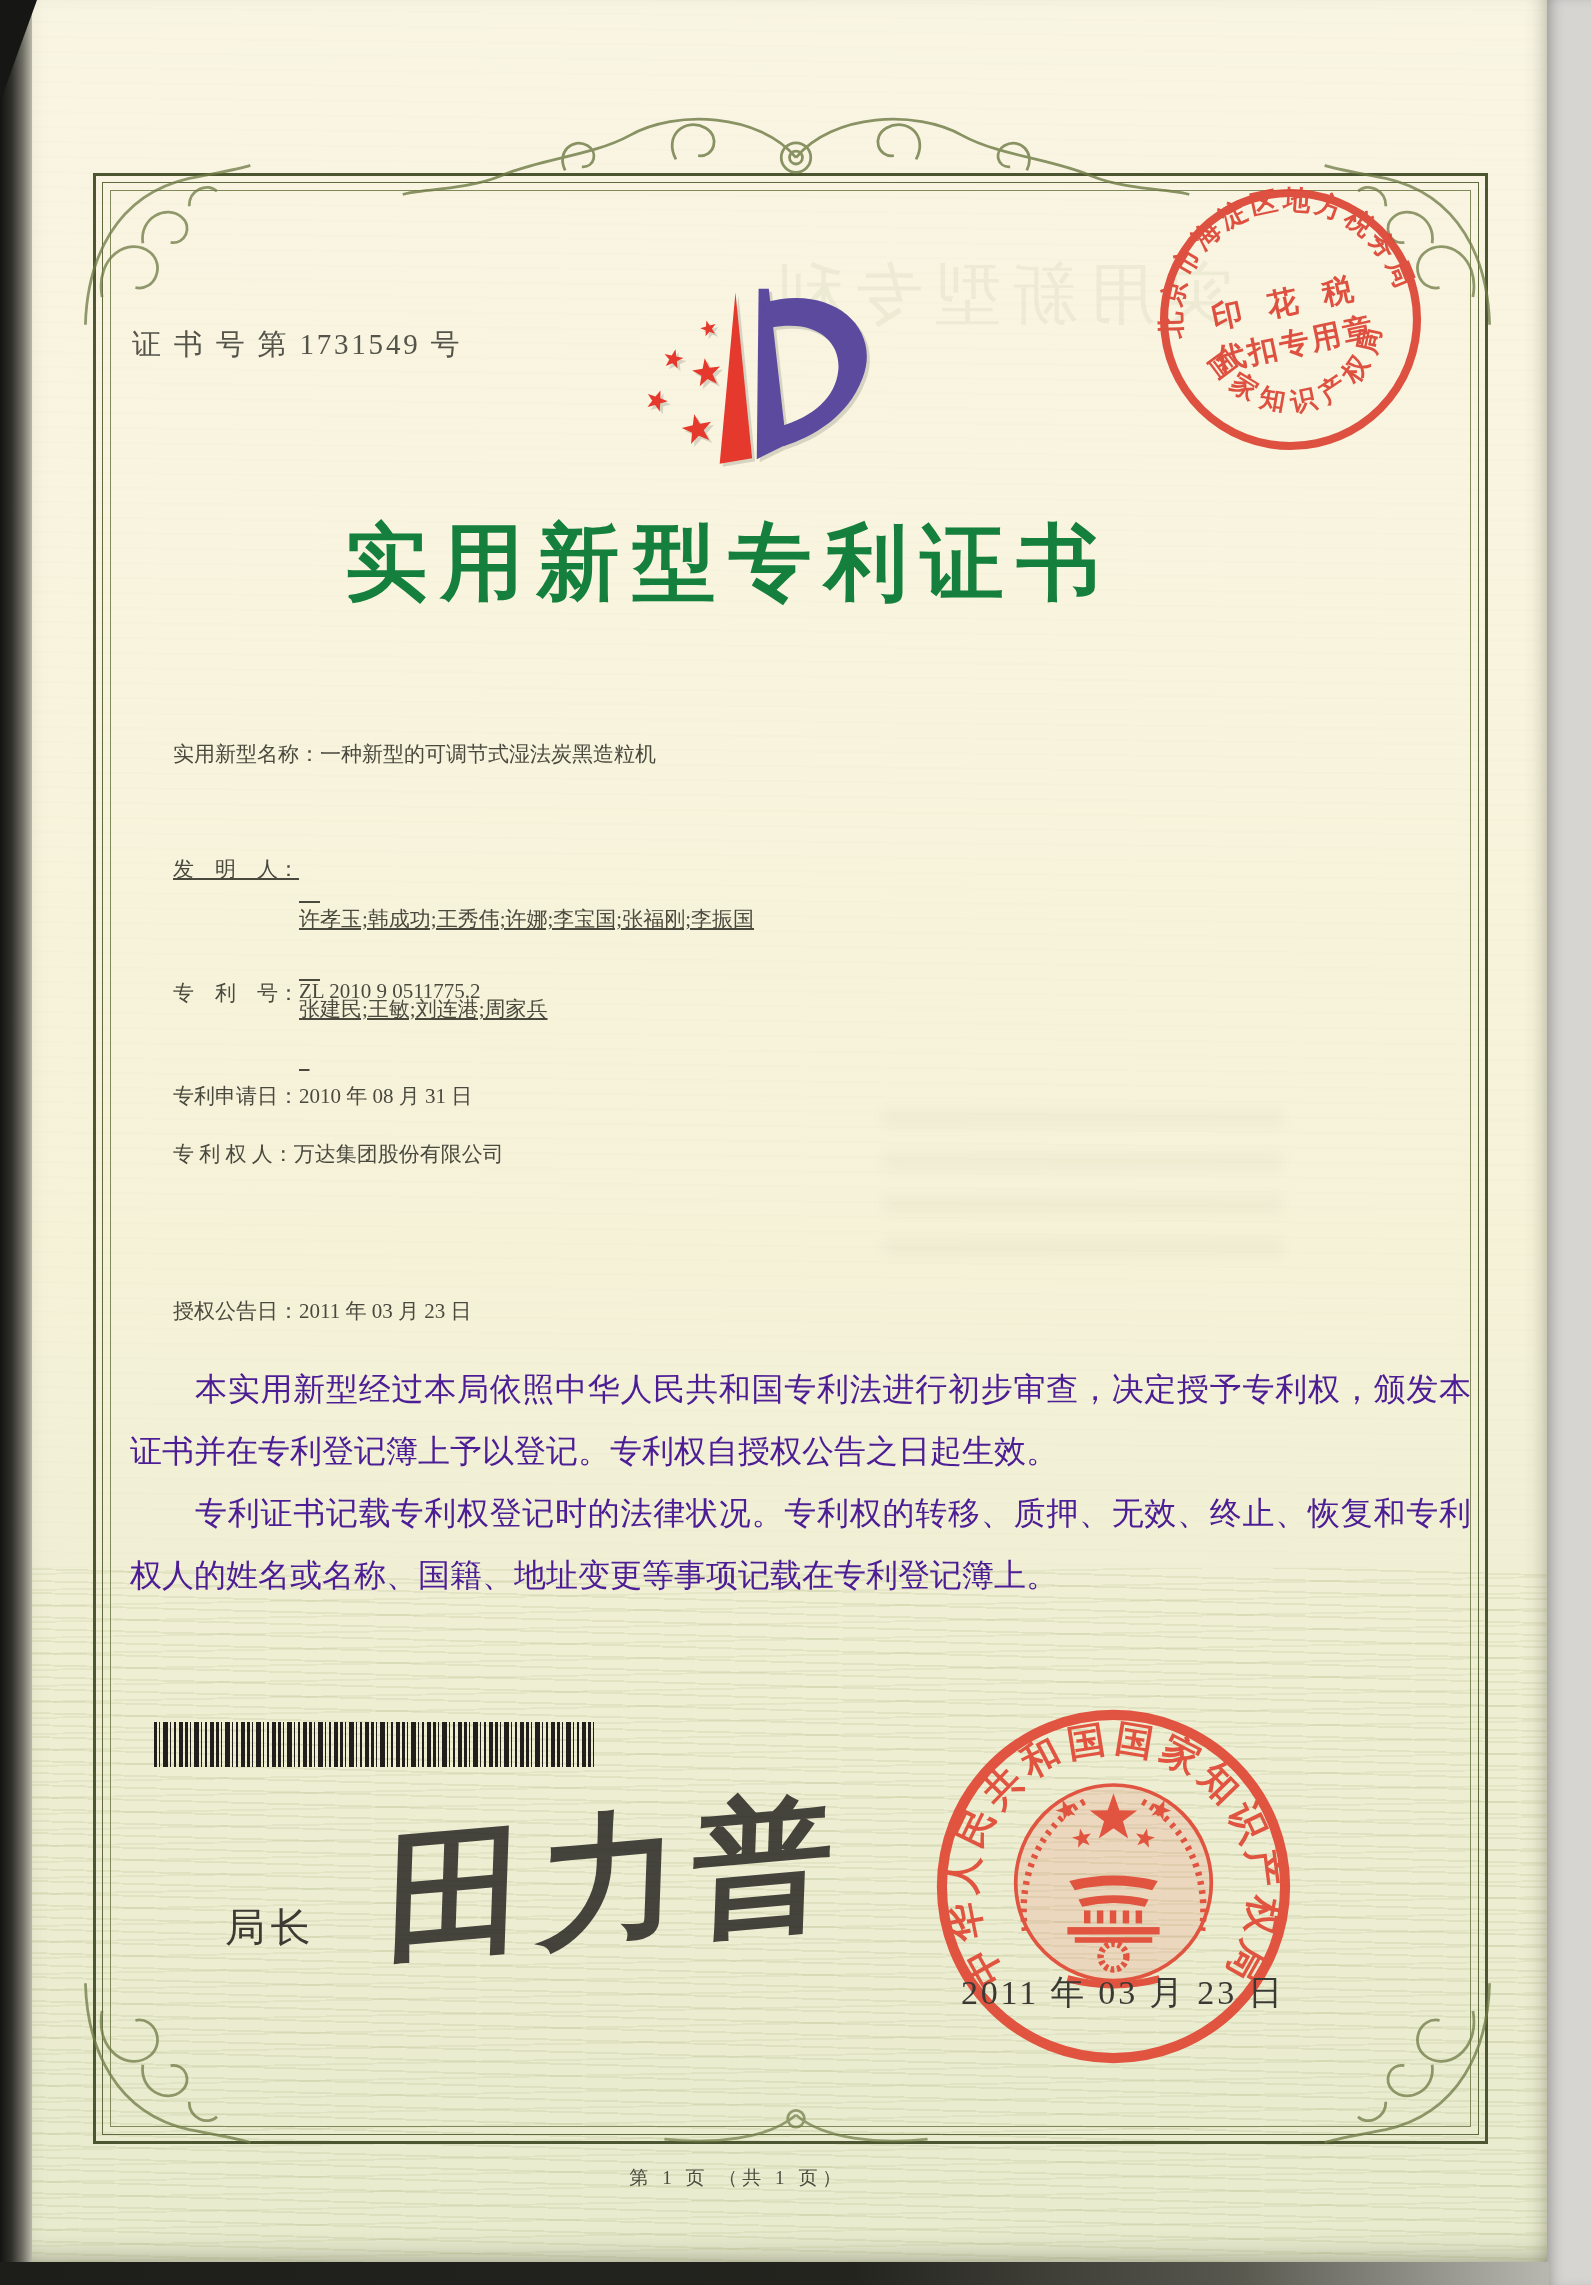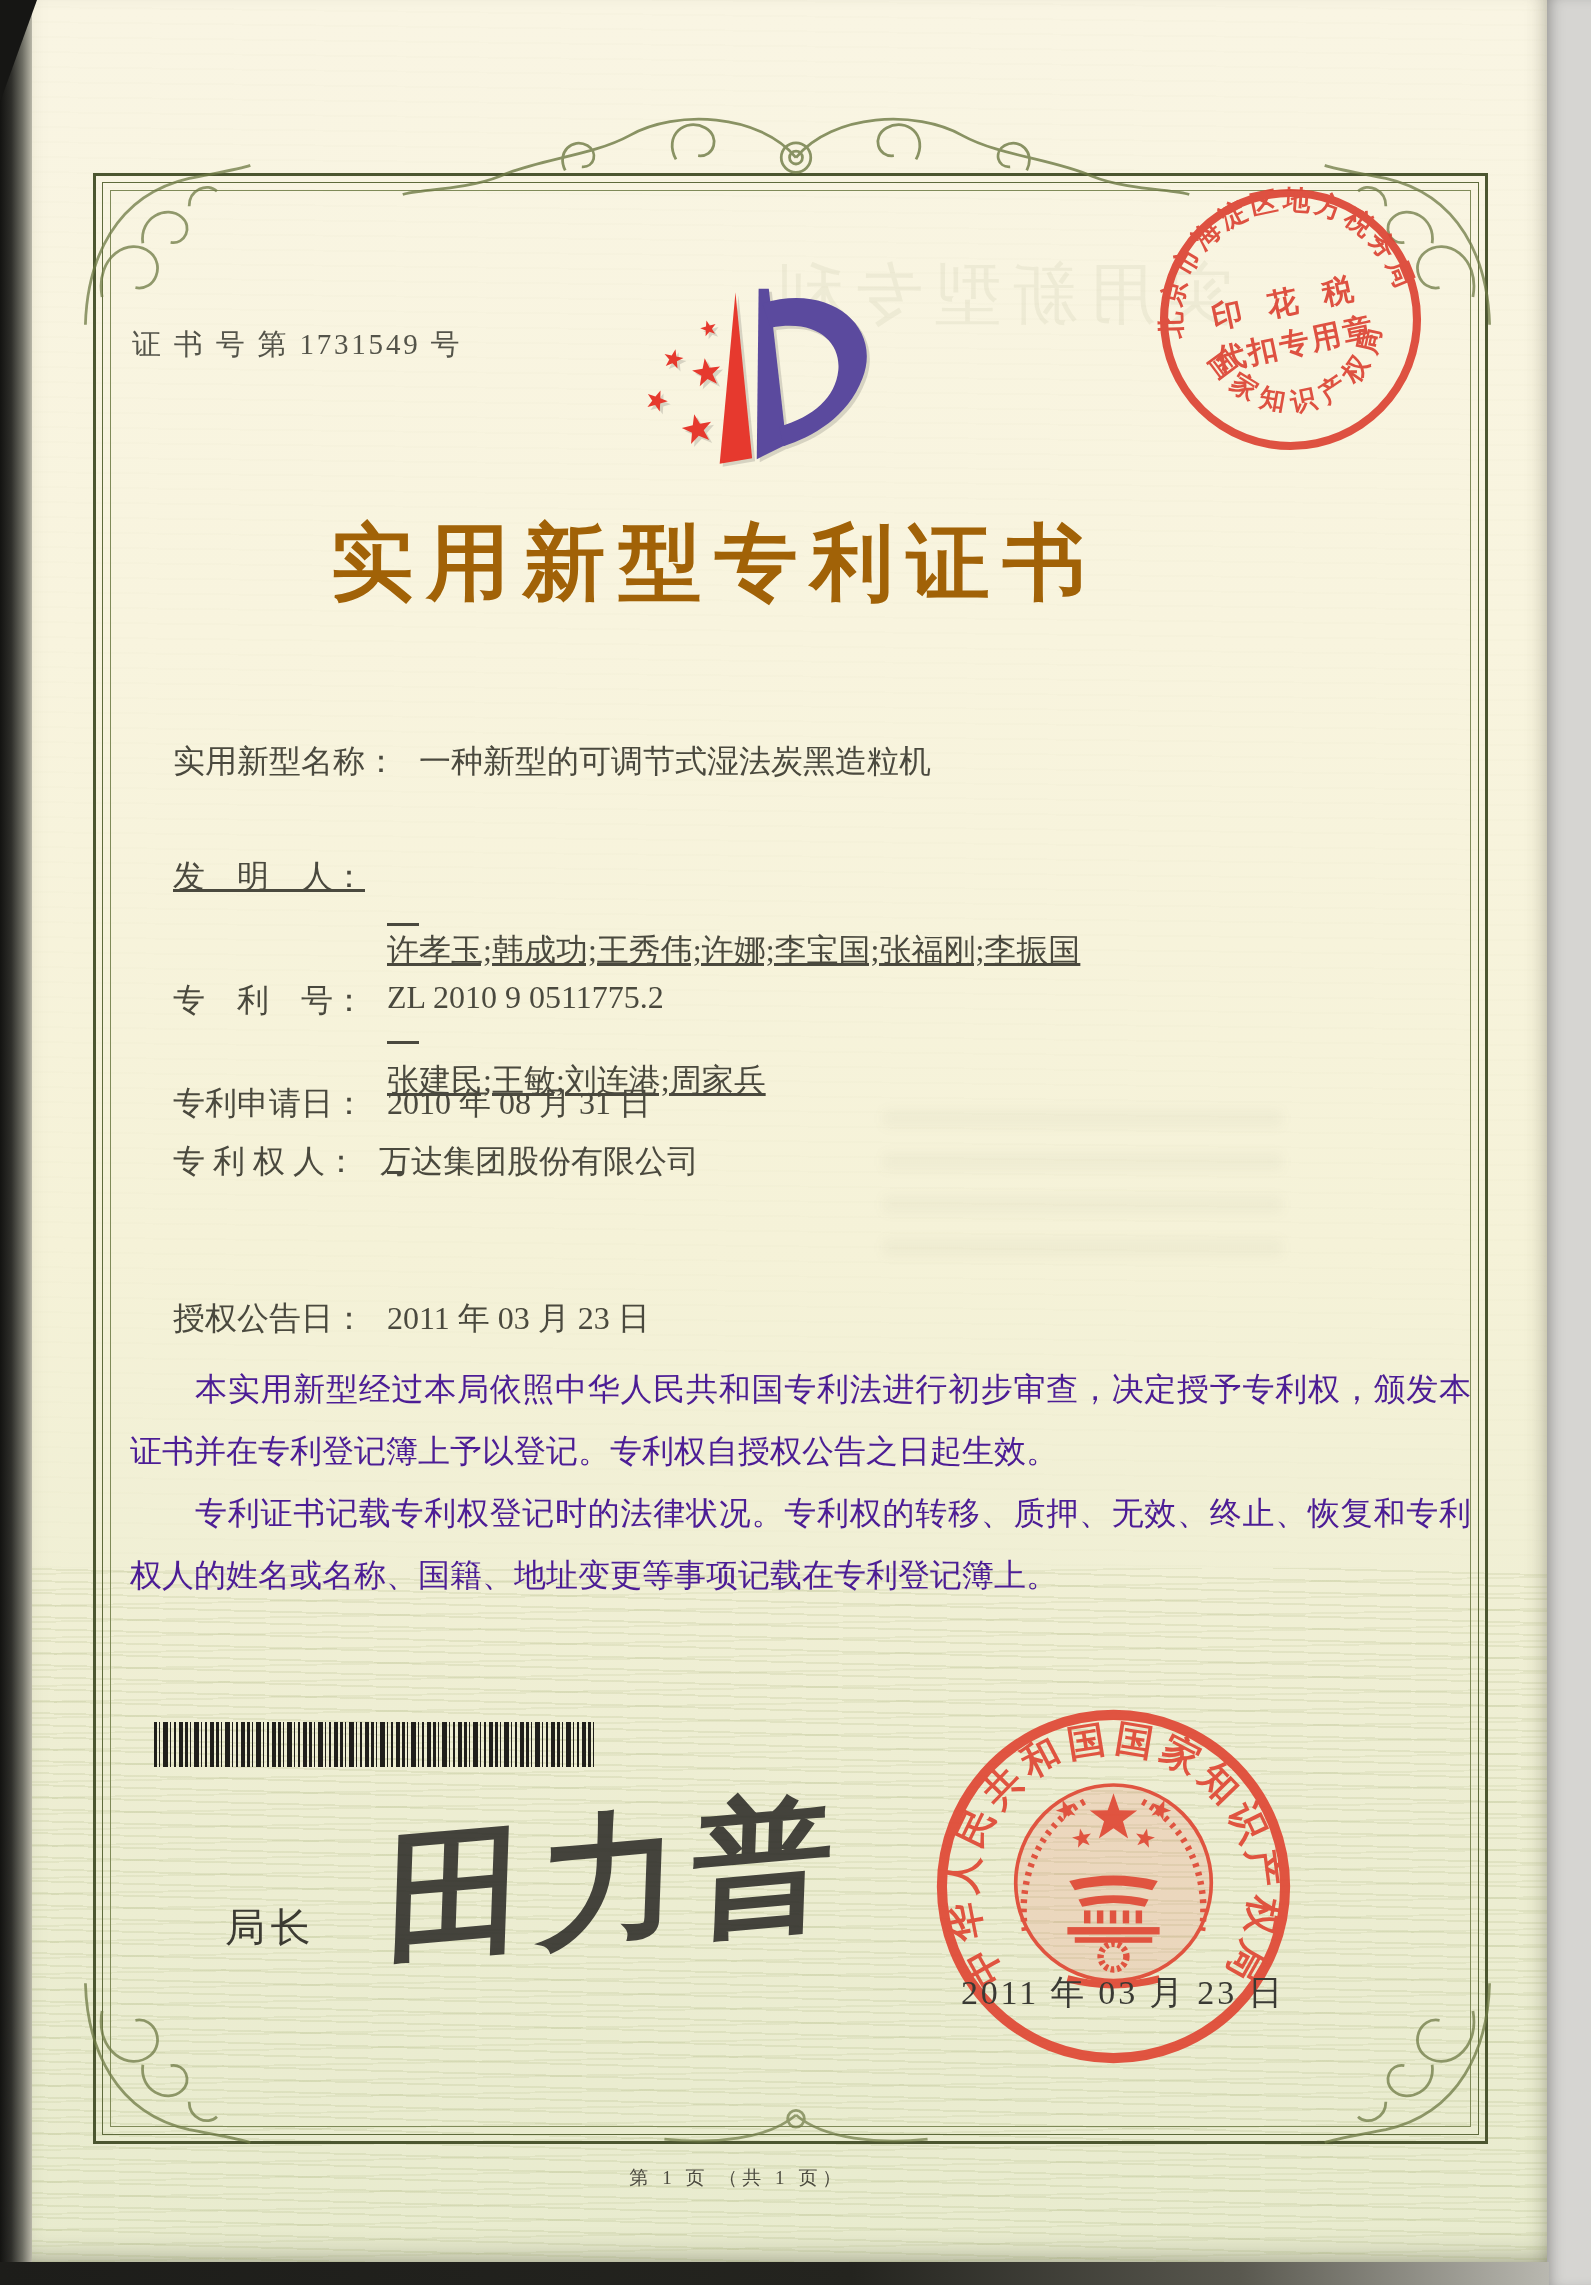--- a/index.html
+++ b/index.html
@@ -29,23 +29,23 @@
     background:repeating-linear-gradient(.7deg, rgba(170,172,128,.05) 0 1.9px, rgba(0,0,0,0) 1.9px 15px);}
   
   .frame{position:absolute;left:93px;top:173px;width:1389px;height:1965px;
     border:3.7px solid #4c5630;}
   .frame .f2{position:absolute;inset:5.6px;border:1.9px solid #5e6a3b;}
   .frame .f3{position:absolute;inset:14px;border:0.9px solid #7f8a58;}
   .ornament{position:absolute;pointer-events:none;}
   .ornament svg{display:block;}
   
   .cert-no{position:absolute;left:132px;top:325px;font-size:29px;color:#54544a;letter-spacing:2.8px;}
-  .title{position:absolute;left:116px;top:508px;width:1197px;text-align:center;
-    font-size:83px;font-weight:bold;color:#a16207;letter-spacing:13px;}
-  .frow{position:absolute;left:173px;font-size:32px;color:#4a493e;display:flex;gap:22px;}
+  .title{position:absolute;left:130px;top:508px;width:1197px;text-align:center;
+    font-size:83px;font-weight:bold;color:#15803d;letter-spacing:13px;}
+  .frow{position:absolute;left:173px;font-size:21px;color:#4a493e;display:flex;}
   .frow .lab{white-space:pre;}
   .frow .val{white-space:pre;}
   .paras{position:absolute;left:130px;top:1358px;width:1341px;
     font-size:32px;line-height:62px;color:#4c1d95;text-align:justify;}
   .paras p{margin:0;text-indent:65px;}
   .barcode{position:absolute;left:154px;top:1722px;width:443px;height:45px;
     background:repeating-linear-gradient(90deg,
       #201f1b 0 2.8px,transparent 2.8px 4.6px,#201f1b 4.6px 5.6px,transparent 5.6px 9.3px,
       #201f1b 9.3px 14px,transparent 14px 16px,#201f1b 16px 16.7px,transparent 16.7px 20.4px,
       #201f1b 20.4px 22px,transparent 22px 25px,#201f1b 25px 29px,transparent 29px 31px);}

